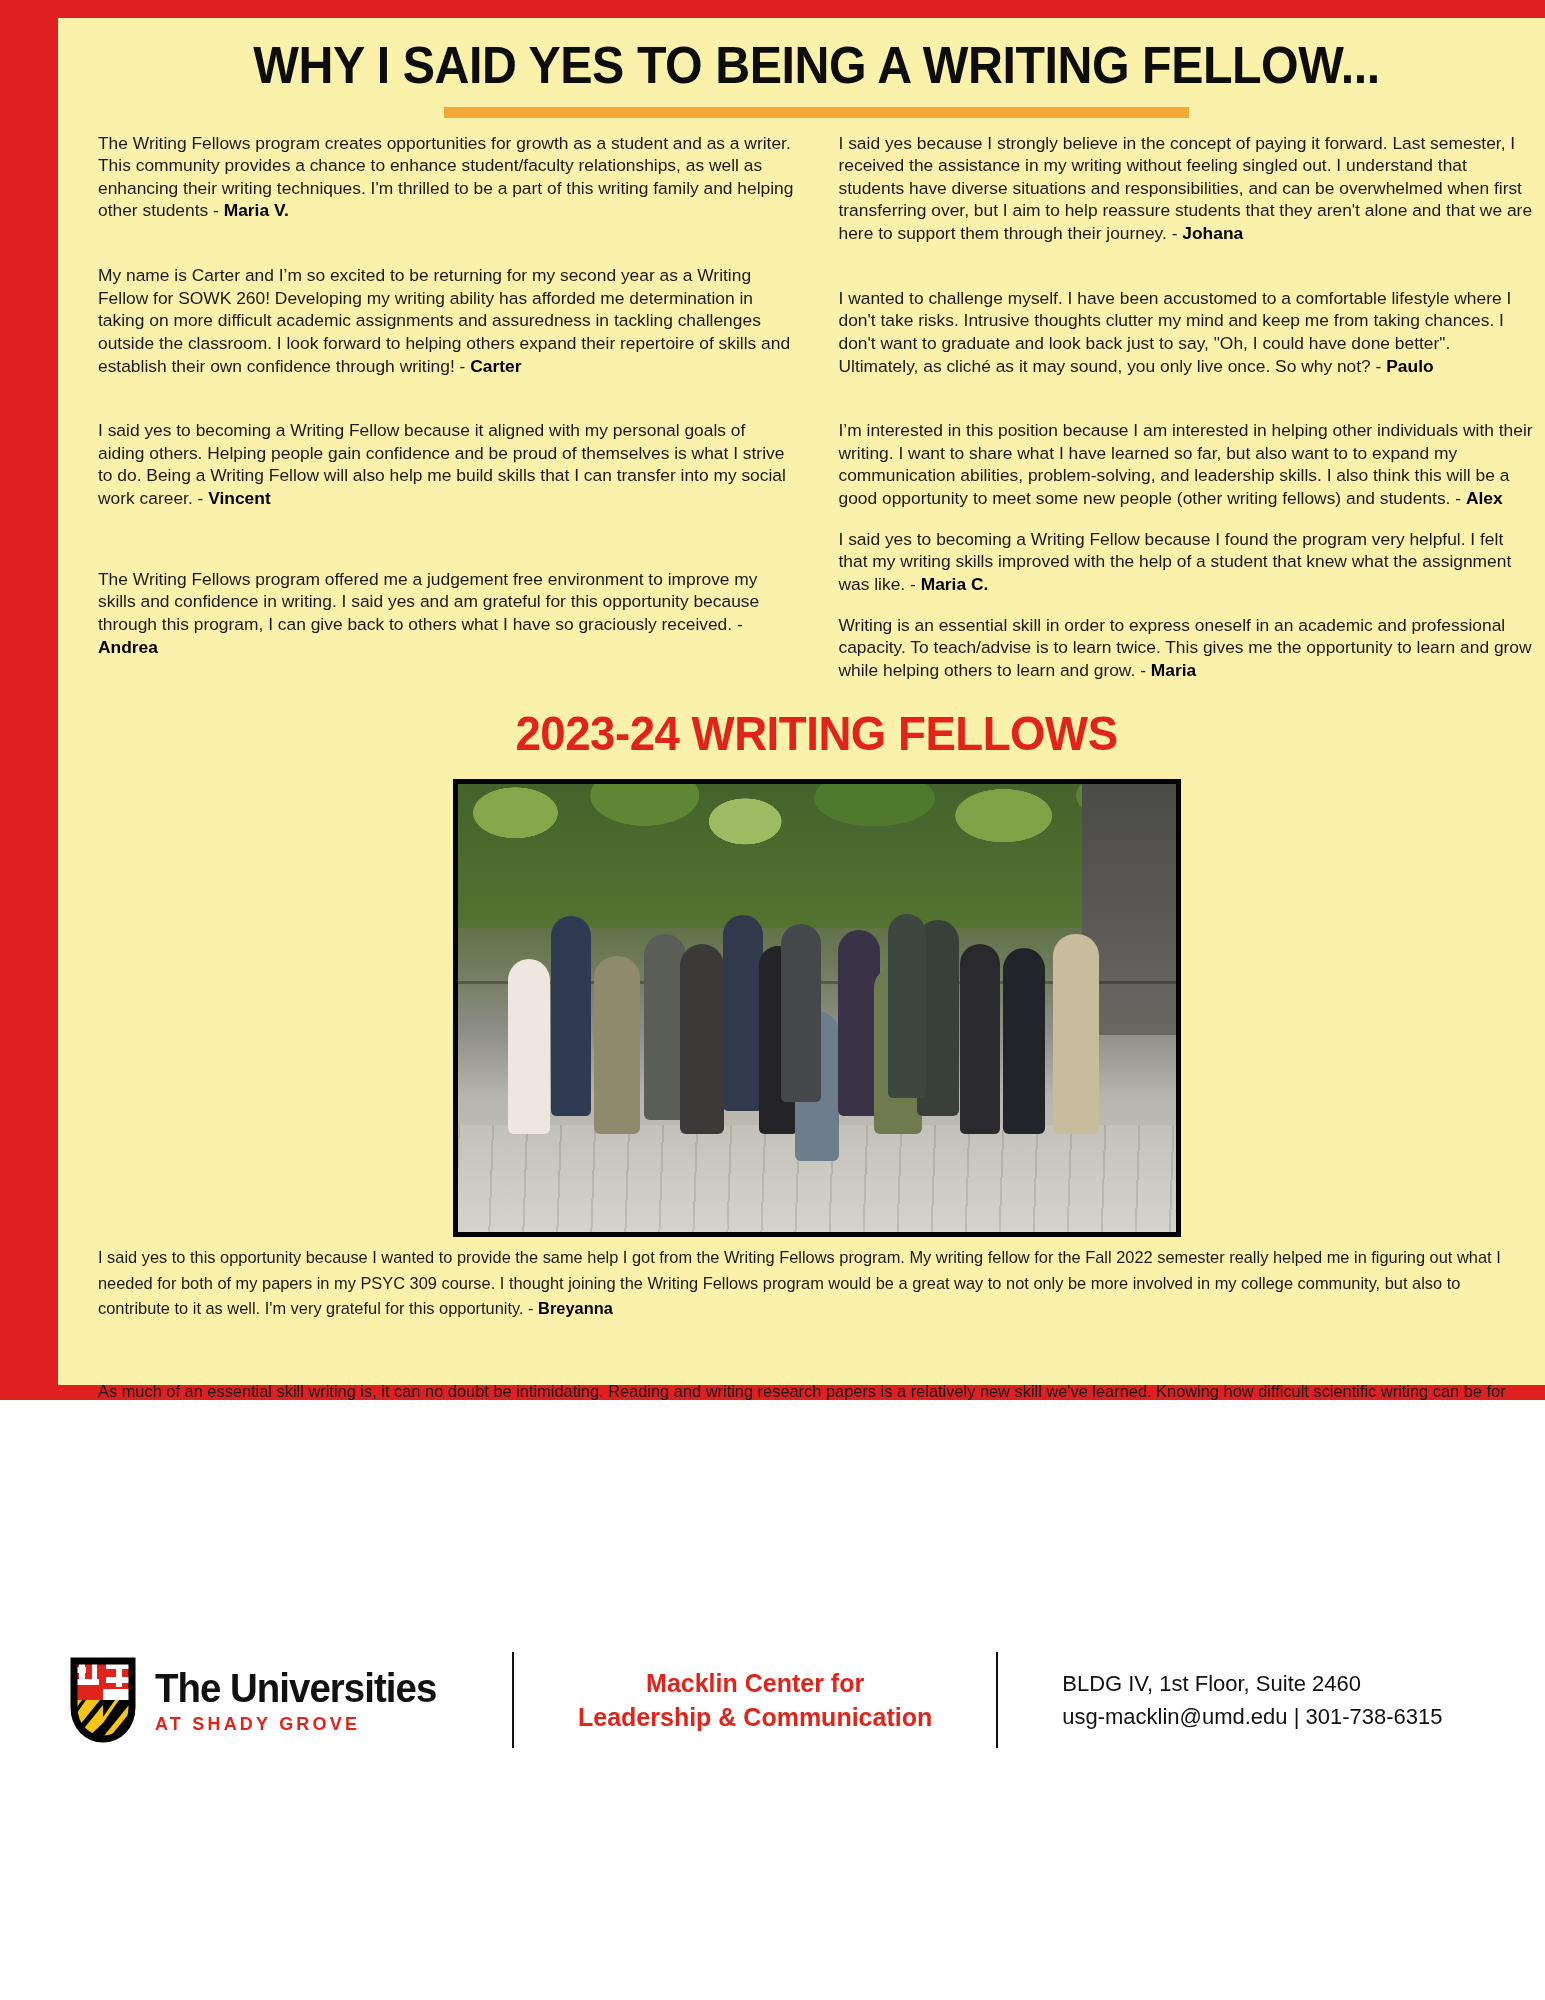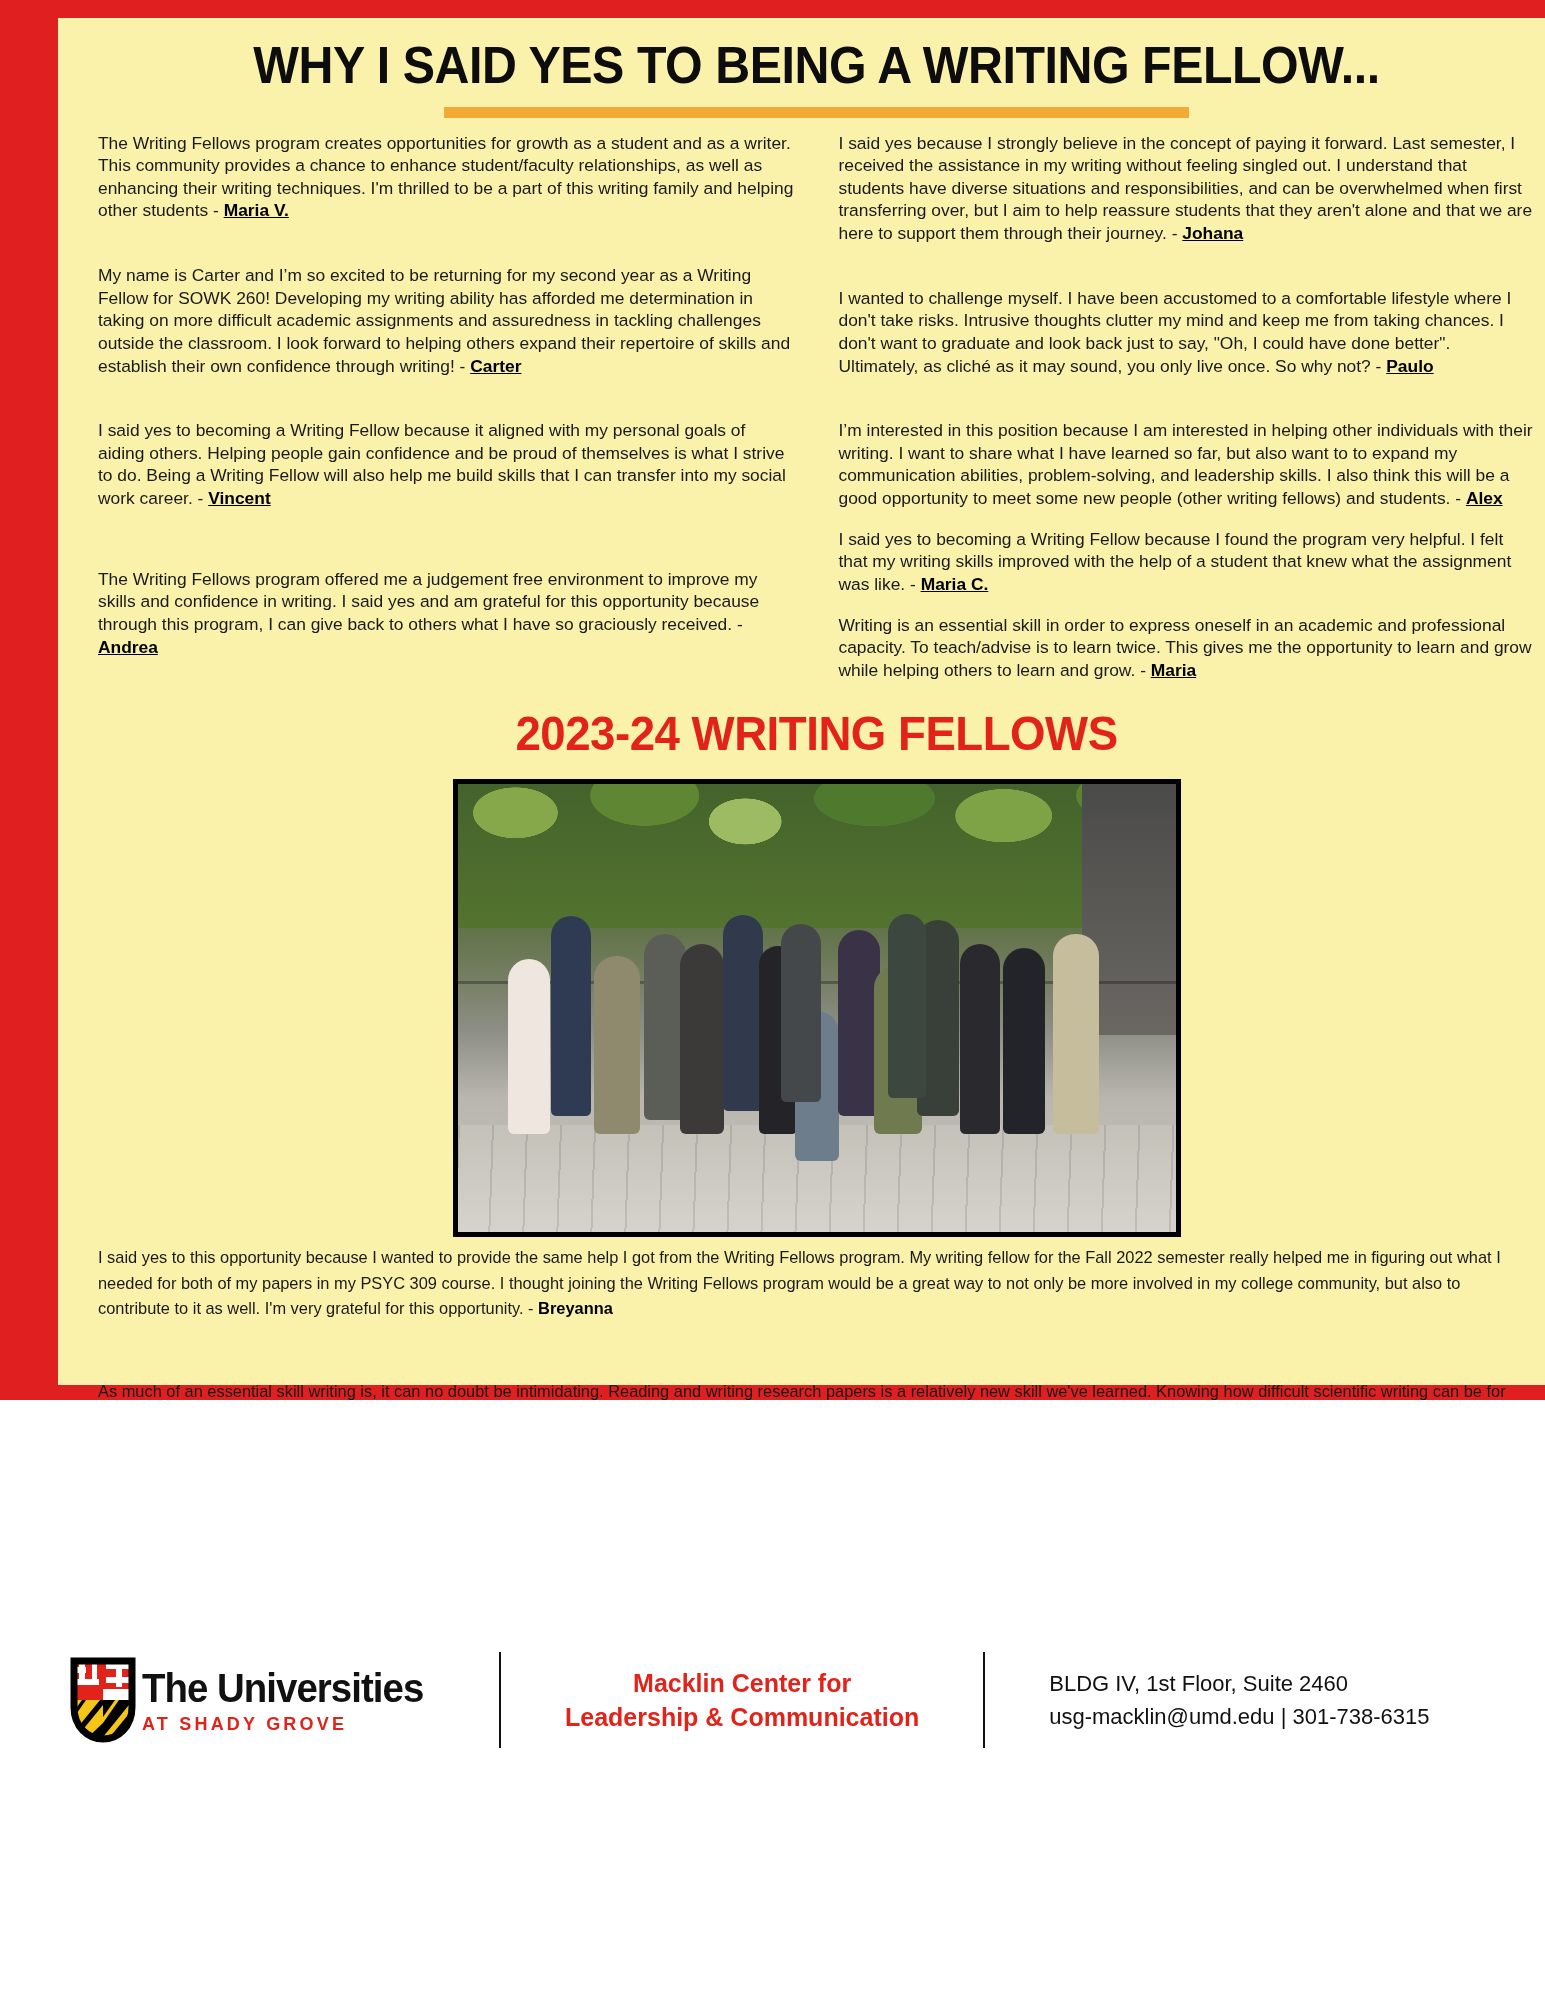--- a/index.html
+++ b/index.html
@@ -47,21 +47,21 @@
     padding:14px 40px 0 40px;
     box-sizing:border-box;
   }
   .col{flex:1 1 0;min-width:0;}
   .q{
     font-size:17.4px;
     line-height:1.30;
     color:#1a1a1a;
     margin:0 0 25px 0;
   }
-  .q b{font-weight:bold;color:#000;text-decoration:underline;}
+  .q b{font-weight:bold;color:#000;}
   .q.gap-lg{margin-bottom:42px;}
   .q.gap-sm{margin-bottom:18px;}
   .q.tight{margin-bottom:12px;}
 
   .subhead{
     margin:6px 0 0 0;
     text-align:center;
     font-weight:bold;
     font-size:48px;
     color:#e2231a;
@@ -135,21 +135,21 @@
   }
   .footer-inner{
     position:absolute;
     left:0;top:0;
     width:100%;height:100%;
     display:flex;
     align-items:center;
     padding-left:70px;
     box-sizing:border-box;
   }
-  .brand{display:flex;align-items:center;gap:6px;}
+  .brand{display:flex;align-items:center;gap:19px;}
   .shield{
     width:66px;height:86px;flex:none;
   }
   .brand-text{display:flex;flex-direction:column;line-height:1;}
   .brand-title{
     font-size:40px;font-weight:bold;color:#111;letter-spacing:-1px;
     transform:scaleX(0.96);transform-origin:left center;
   }
   .brand-sub{
     margin-top:7px;

